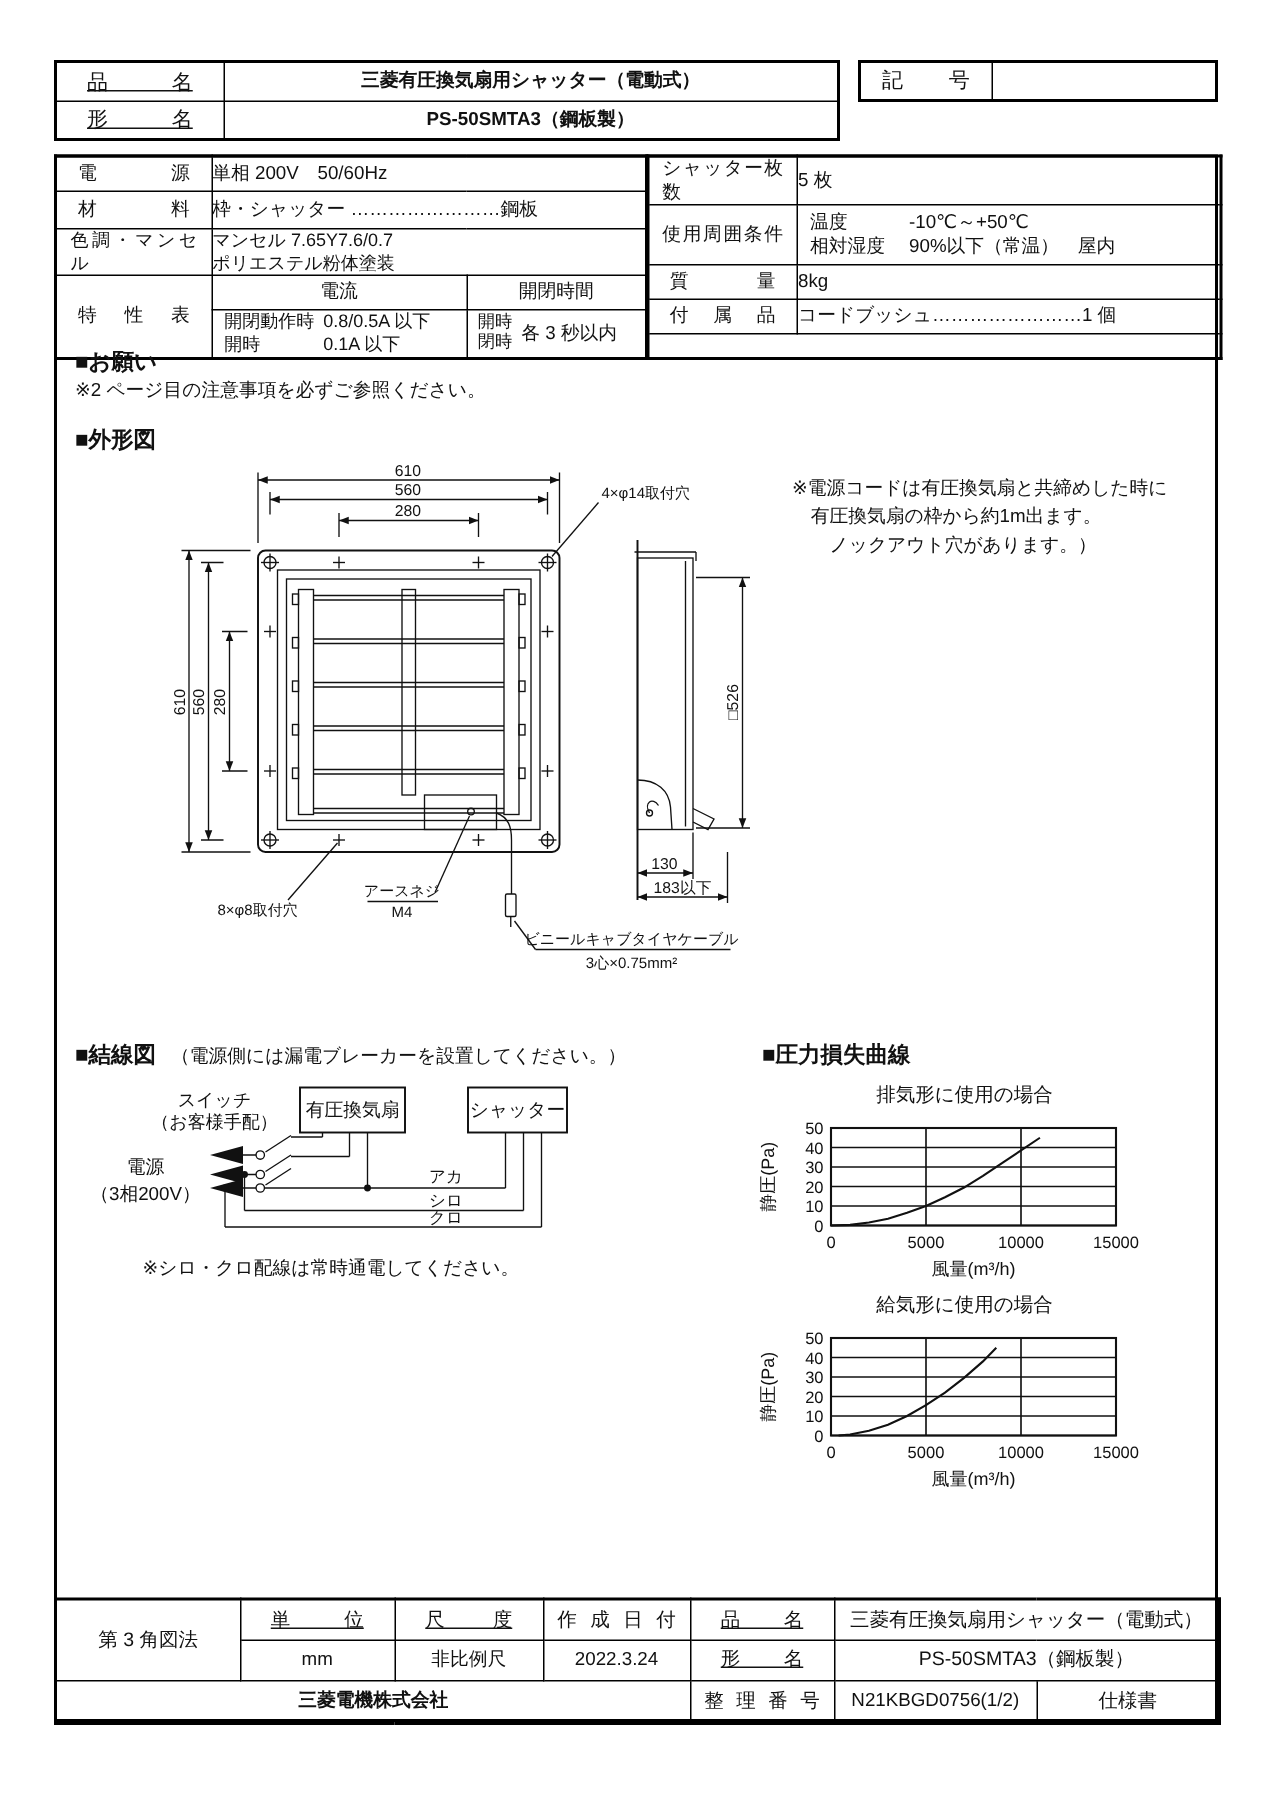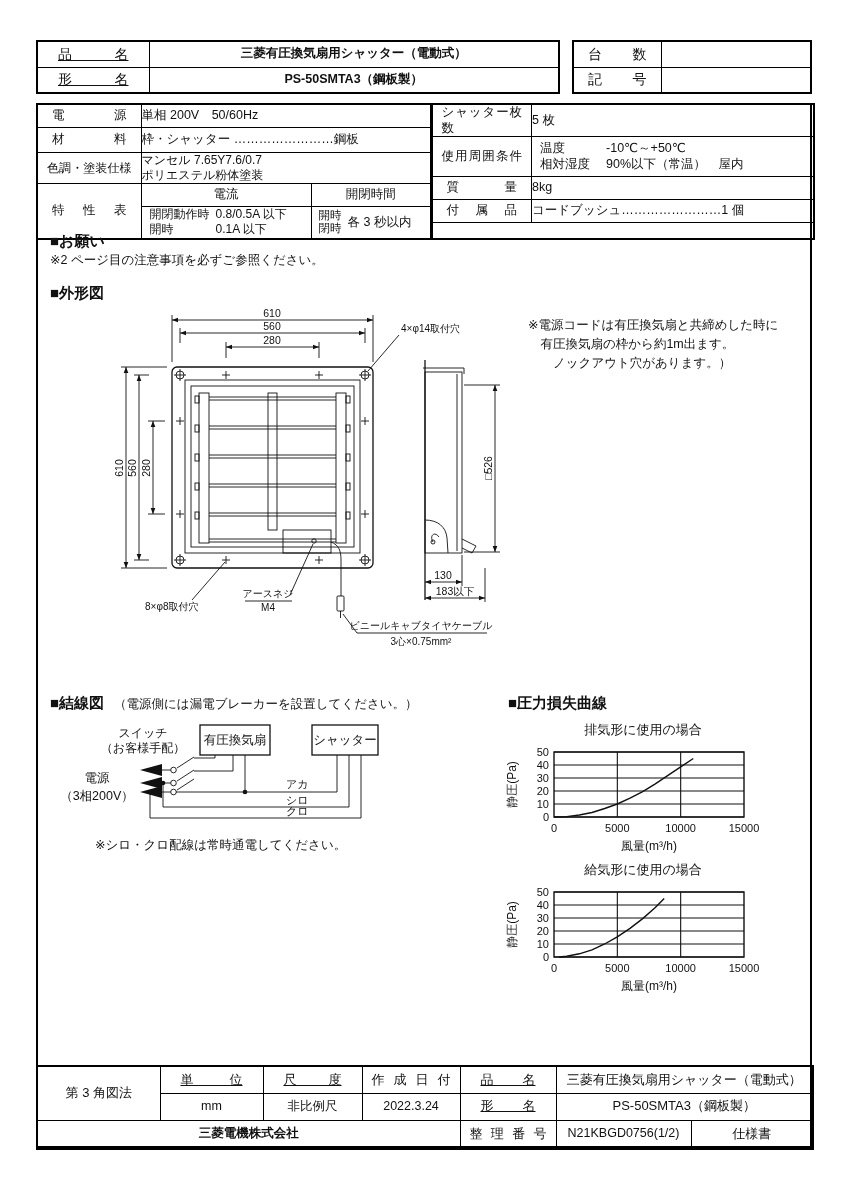--- a/index.html
+++ b/index.html
@@ -58,26 +58,20 @@
   </tr>
 </tbody>
   </table>
 
 <table class="doc abs" style="left:572px;top:40px;width:240px;">
   <colgroup>
       <col style="width:88px">
       <col>
     </colgroup>
   <tbody>
-      <tr style="height:26px">
-    <td>
-          <span class="spread pad14" style="font-size:14px">台数</span>
-        </td>
-    <td></td>
-  </tr>
   <tr style="height:26px">
     <td>
           <span class="spread pad14" style="font-size:14px">記号</span>
         </td>
     <td></td>
   </tr>
 </tbody>
   </table>
 
 <div class="abs frame" style="left:36px;top:103px;width:772px;height:1041px;"></div>
@@ -97,21 +91,21 @@
       <td colspan="2" class="lft">単相 200V　50/60Hz</td>
     </tr>
     <tr style="height:24px">
       <td>
             <span class="spread pad14">材料</span>
           </td>
       <td colspan="2" class="lft">枠・シャッター ……………………鋼板</td>
     </tr>
     <tr style="height:28px">
       <td>
-            <span class="spread pad8" style="font-size:12px">色調・塗装仕様</span>
+            <span class="spread pad8" style="font-size:12px">色調・マンセル</span>
           </td>
       <td colspan="2" class="lft">
         <div style="font-size:12px">マンセル 7.65Y7.6/0.7</div>
         <div style="font-size:12px">ポリエステル粉体塗装</div>
       </td>
     </tr>
     <tr style="height:22px">
       <td rowspan="2">
             <span class="spread pad14">特性表</span>
           </td>

